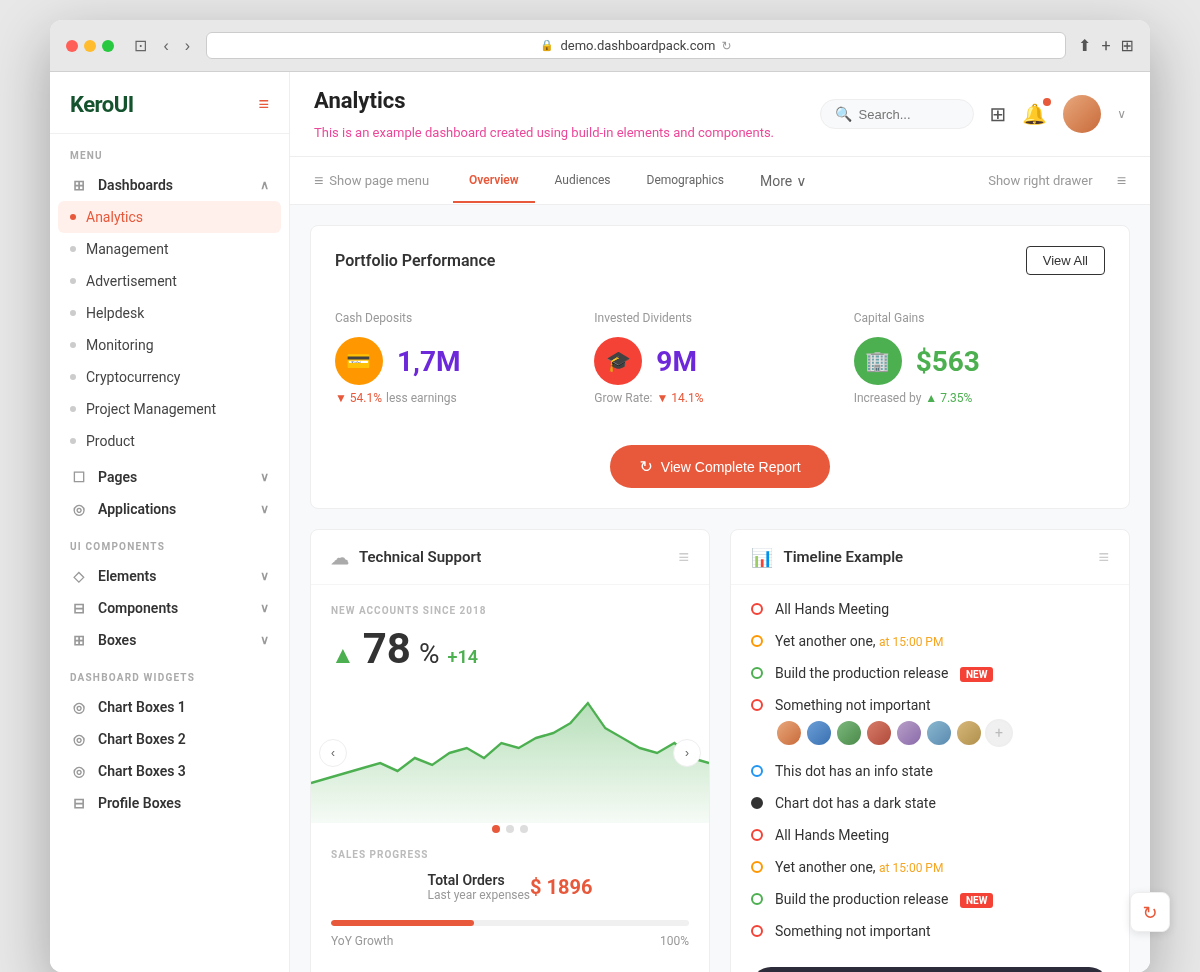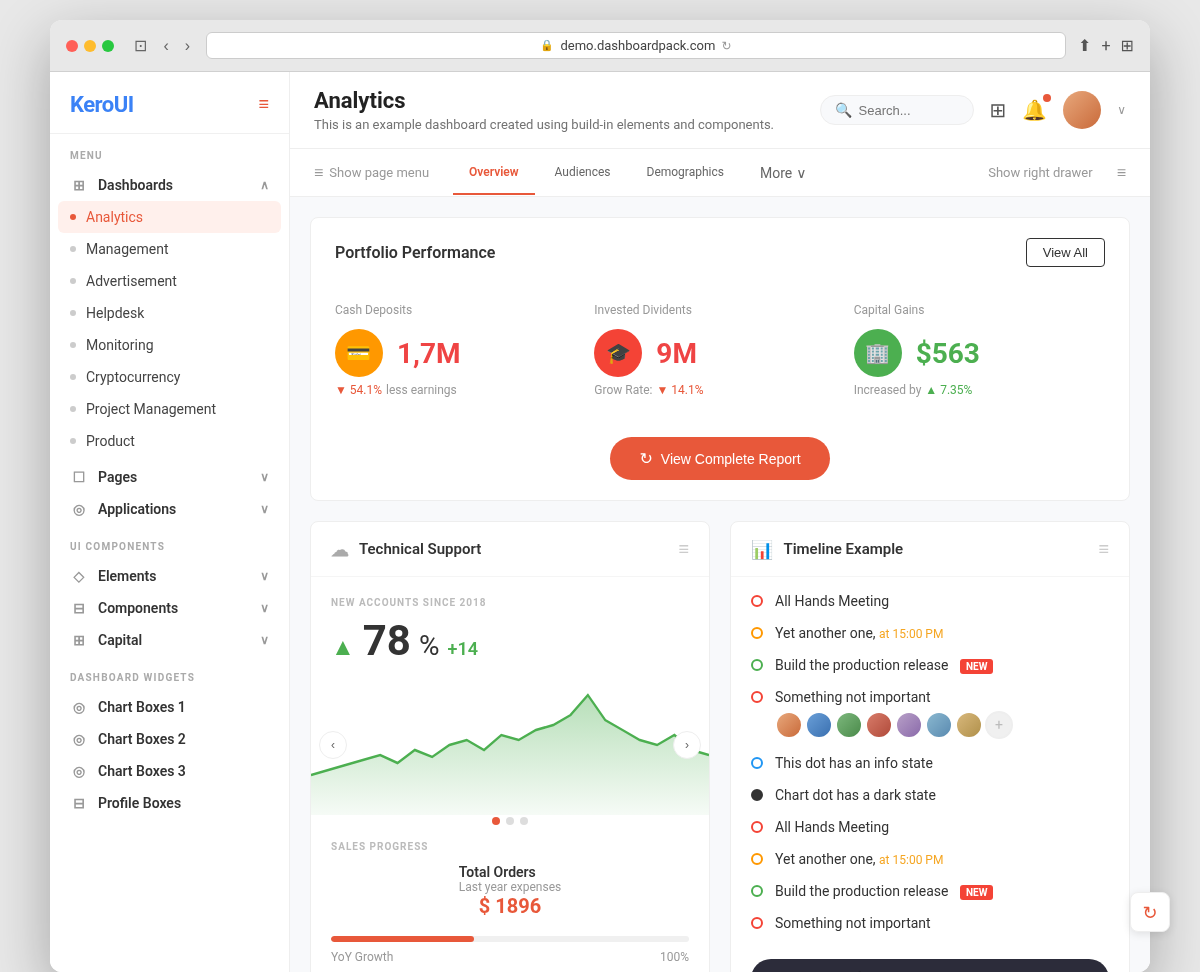--- a/index.html
+++ b/index.html
@@ -66,21 +66,21 @@
     .sidebar-header {
       padding: 20px 20px 16px;
       display: flex;
       align-items: center;
       justify-content: space-between;
       border-bottom: 1px solid #f0f0f0;
     }
     .brand-name {
       font-size: 22px;
       font-weight: 700;
-      color: #3b82f6;
+      color: #14532d;
       letter-spacing: -0.5px;
     }
     .hamburger { color: #e8583a; font-size: 18px; cursor: pointer; background: none; border: none; }
     .sidebar-section-label {
       font-size: 10px;
       font-weight: 700;
       color: #aaa;
       letter-spacing: 1.2px;
       padding: 16px 20px 8px;
     }
@@ -141,21 +141,21 @@
     }
     .top-bar {
       background: white;
       padding: 16px 24px;
       display: flex;
       align-items: center;
       justify-content: space-between;
       border-bottom: 1px solid #eee;
     }
     .page-title-area h1 { font-size: 22px; font-weight: 700; color: #222; }
-    .page-subtitle { font-size: 13px; color: #737373; margin-top: 4px; }
+    .page-subtitle { font-size: 13px; color: #ec4899; margin-top: 12px; }
     .top-bar-actions { display: flex; align-items: center; gap: 16px; }
     .search-box {
       display: flex;
       align-items: center;
       gap: 6px;
       border: 1px solid #eee;
       border-radius: 20px;
       padding: 6px 14px;
       background: #f8f9fb;
       cursor: text;
@@ -283,21 +283,21 @@
       justify-content: center;
       font-size: 20px;
       flex-shrink: 0;
     }
     .metric-icon.orange { background: #ff9800; color: white; }
     .metric-icon.red { background: #f44336; color: white; }
     .metric-icon.green { background: #4caf50; color: white; }
     .metric-value {
       font-size: 28px;
       font-weight: 700;
-      color: #ef4444;
+      color: #6d28d9;
     }
     .metric-value.green-text { color: #4caf50; }
     .metric-change {
       font-size: 12px;
       margin-top: 6px;
       display: flex;
       align-items: center;
       gap: 4px;
       color: #999;
     }
@@ -392,23 +392,22 @@
       height: 8px;
       border-radius: 50%;
       background: #ddd;
     }
     .chart-dot.active { background: #e8583a; }
     .sales-section { margin-top: 16px; }
     .sales-label { font-size: 10px; font-weight: 700; letter-spacing: 1px; color: #bbb; margin-bottom: 12px; }
     .sales-row {
       display: flex;
       align-items: center;
-      justify-content: flex-end;
+      justify-content: center;
       margin-bottom: 18px;
-      flex-direction: column;
     }
     .sales-title { font-size: 14px; font-weight: 600; color: #333; }
     .sales-value { font-size: 20px; font-weight: 700; color: #e8583a; }
     .sales-subtitle { font-size: 12px; color: #999; }
     .progress-bar {
       height: 6px;
       background: #f0f0f0;
       border-radius: 3px;
       margin: 8px 0;
       overflow: hidden;
@@ -630,21 +629,21 @@
         <span>Elements</span>
         <span class="chevron">∨</span>
       </div>
       <div class="sidebar-parent">
         <span class="sidebar-icon">⊟</span>
         <span>Components</span>
         <span class="chevron">∨</span>
       </div>
       <div class="sidebar-parent">
         <span class="sidebar-icon">⊞</span>
-        <span>Capital</span>
+        <span>Boxes</span>
         <span class="chevron">∨</span>
       </div>
 
       <div class="sidebar-section-label">DASHBOARD WIDGETS</div>
 
       <div class="sidebar-parent">
         <span class="sidebar-icon">◎</span>
         <span>Chart Boxes 1</span>
       </div>
       <div class="sidebar-parent">

